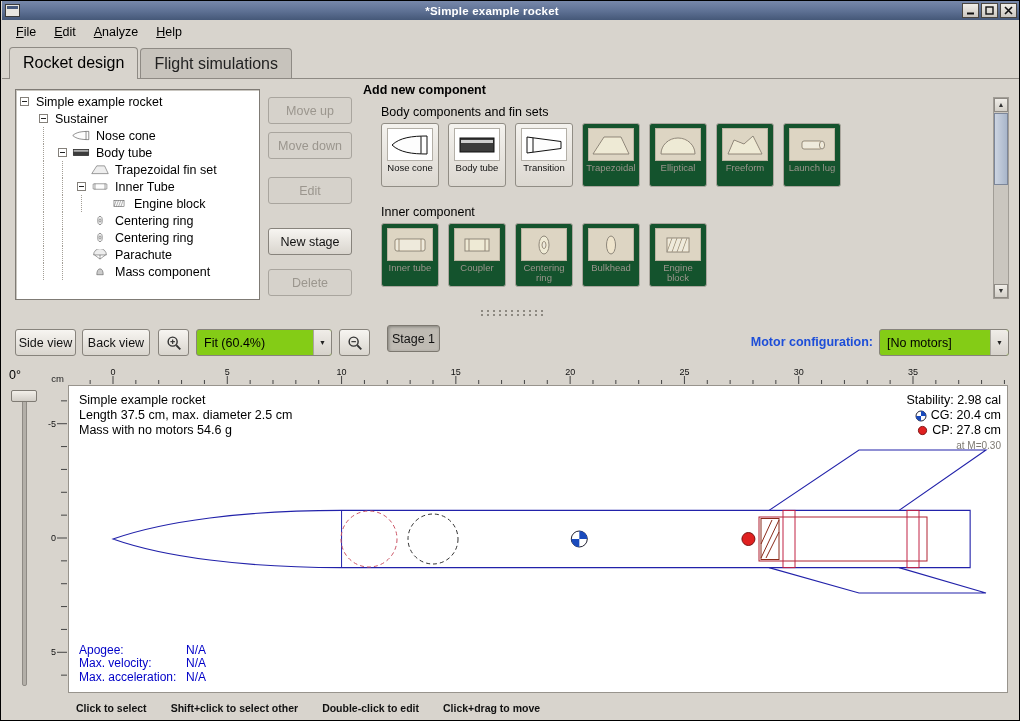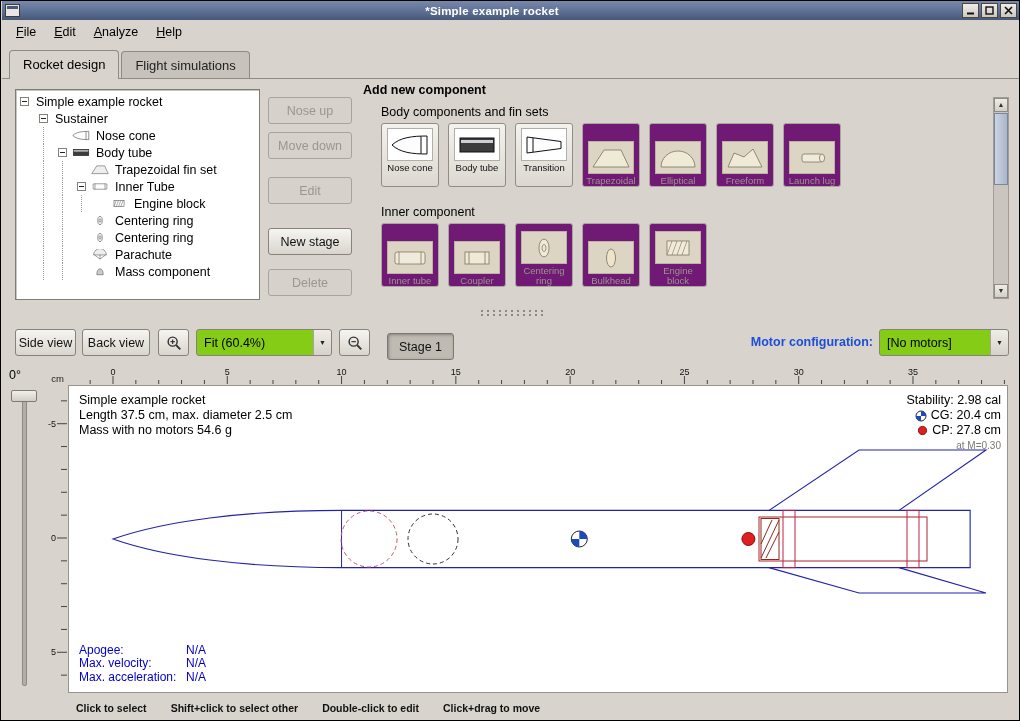--- a/index.html
+++ b/index.html
@@ -20,21 +20,21 @@
     margin-left:2px;display:flex;align-items:center;justify-content:center;}
 
   
   #menubar{position:absolute;left:1px;top:19px;width:1018px;height:25px;padding-left:5px;background:#d8d4cd;}
   .menu-item{display:inline-block;padding:5px 9px 4px;font-size:12.5px;color:#000;cursor:default;}
 
   
   #tabrow{position:absolute;left:1px;top:44px;width:1018px;height:34px;display:flex;align-items:flex-end;
     padding-left:7px;border-bottom:1px solid #8e8a84;}
   .tab{border:1px solid #8e8a84;border-bottom:none;border-radius:4px 4px 0 0;padding:6px 13px 5px;
-    font-size:13px;background:#c7c3bc;margin-right:2px;color:#222;}
+    font-size:16px;background:#c7c3bc;margin-right:2px;color:#222;}
   .tab.active{background:#d8d4cd;margin-bottom:-1px;padding-bottom:7px;color:#000;}
 
   
   #tree-panel{position:absolute;left:14px;top:88px;width:245px;height:211px;background:#fff;
     border:1px solid #7f7b75;box-shadow:inset 1px 1px 0 #c9c6c0;overflow:hidden;padding-top:3px;}
   .tree-row{height:17px;display:flex;align-items:center;padding-left:4px;white-space:nowrap;}
   .tree-indent{width:19px;height:17px;flex-shrink:0;}
   .tree-indent.guided{border-left:1px dotted #a39e96;margin-left:4px;width:15px;}
   .expander{width:9px;height:9px;border:1px solid #84807a;background:#fff;flex-shrink:0;margin-right:4px;
     display:flex;align-items:center;justify-content:center;}
@@ -57,21 +57,21 @@
   
   #add-group{position:absolute;left:362px;top:82px;width:646px;height:224px;}
   .group-title{font-weight:bold;font-size:12.5px;color:#000;}
   .comp-section-label{position:absolute;left:18px;font-size:12.5px;color:#000;}
   .comp-row{position:absolute;left:18px;display:flex;gap:9px;}
   .comp-btn{width:58px;height:64px;border:1px solid #918d85;border-radius:3px;
     background:linear-gradient(#f4f2ee,#dcd8d1);display:flex;flex-direction:column;align-items:center;cursor:default;}
   .comp-icon{margin-top:4px;width:46px;height:33px;background:#fff;border:1px solid #b3afa7;
     display:flex;align-items:center;justify-content:center;}
   .comp-label{font-size:9.5px;line-height:10px;text-align:center;margin-top:2px;color:#111;width:54px;}
-  .comp-btn.disabled{background:#701a75;border-color:#aba69e;justify-content:flex-end;}
+  .comp-btn.disabled{background:#14532d;border-color:#aba69e;}
   .comp-btn.disabled .comp-icon{background:#ddd5c3;border-color:#bcb4a2;}
   .comp-btn.disabled .comp-icon svg{opacity:.5;filter:sepia(.5);}
   .comp-btn.disabled .comp-label{color:#9a958c;}
 
   
   .vscroll{position:absolute;right:0;top:14px;width:16px;height:202px;background:#cac6bf;border:1px solid #a19d96;}
   .vs-btn{position:absolute;left:0;width:14px;height:14px;background:linear-gradient(#f0ede8,#d3cfc8);
     border:1px solid #8e8a84;font-size:7px;line-height:12px;text-align:center;color:#333;}
   .vs-up{top:0;}
   .vs-down{bottom:0;}
@@ -280,21 +280,21 @@
         <div class="tree-icon">
           <svg viewBox="0 0 40 24" width="20" height="11">
             <path d="M13 19 Q13 7 20 6 Q27 7 27 19 Z" fill="#ccc" stroke="#333"></path>
           </svg>
         </div>
         <div class="tree-label">Mass component</div>
       </div>
     </div>
 
   <div id="action-col">
-      <div class="btn disabled">Nose up</div>
+      <div class="btn disabled">Move up</div>
       <div class="btn disabled">Move down</div>
       <div class="btn disabled">Edit</div>
       <div class="btn">New stage</div>
       <div class="btn disabled">Delete</div>
     </div>
 
   <div id="add-group">
     <div class="group-title">Add new component</div>
     <div id="comp-groups">
         <div class="comp-section-label" style="top: 22px;">Body components and fin sets</div>
@@ -435,21 +435,21 @@
     <div class="combo-text">Fit (60.4%)</div>
     <div class="combo-arrow">▼</div>
   </div>
   <div class="btn tool-abs" style="left:338px;top:328px;width:31px;height:27px;">
     <svg width="18" height="18" viewBox="0 0 20 20">
       <circle cx="8.5" cy="8.5" r="5" fill="none" stroke="#333" stroke-width="1.6"></circle>
       <line x1="12.5" y1="12.5" x2="17" y2="17" stroke="#333" stroke-width="2"></line>
       <line x1="6" y1="8.5" x2="11" y2="8.5" stroke="#333" stroke-width="1.3"></line>
     </svg>
   </div>
-  <div class="btn pressed tool-abs" style="left:386px;top:332px;width:67px;height:27px;">Stage 1</div>
+  <div class="btn pressed tool-abs" style="left:386px;top:324px;width:53px;height:27px;">Stage 1</div>
   <div id="motor-label">Motor configuration:</div>
   <div class="combo" style="left:878px;top:328px;width:130px;">
     <div class="combo-text">[No motors]</div>
     <div class="combo-arrow">▼</div>
   </div>
 
   <div id="rot-label">0°</div>
   <div id="rot-track"></div>
   <div id="rot-handle"></div>
 

